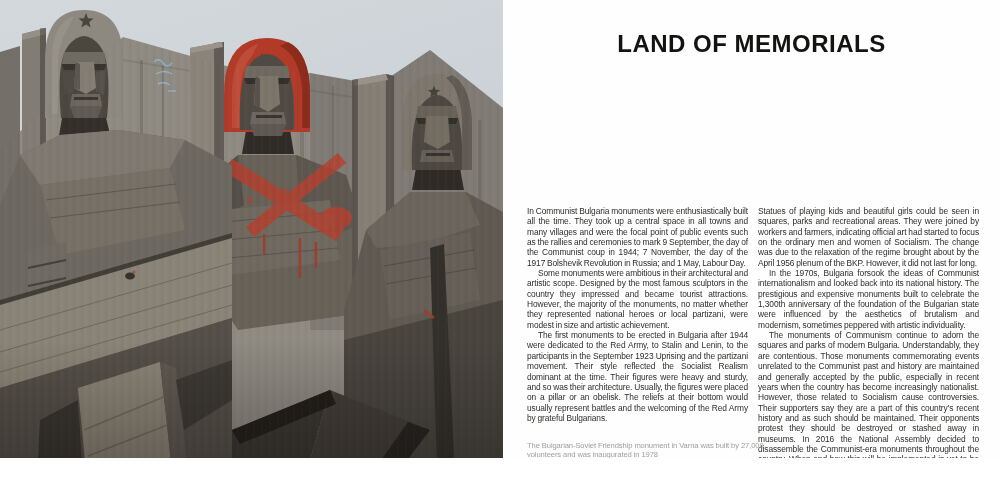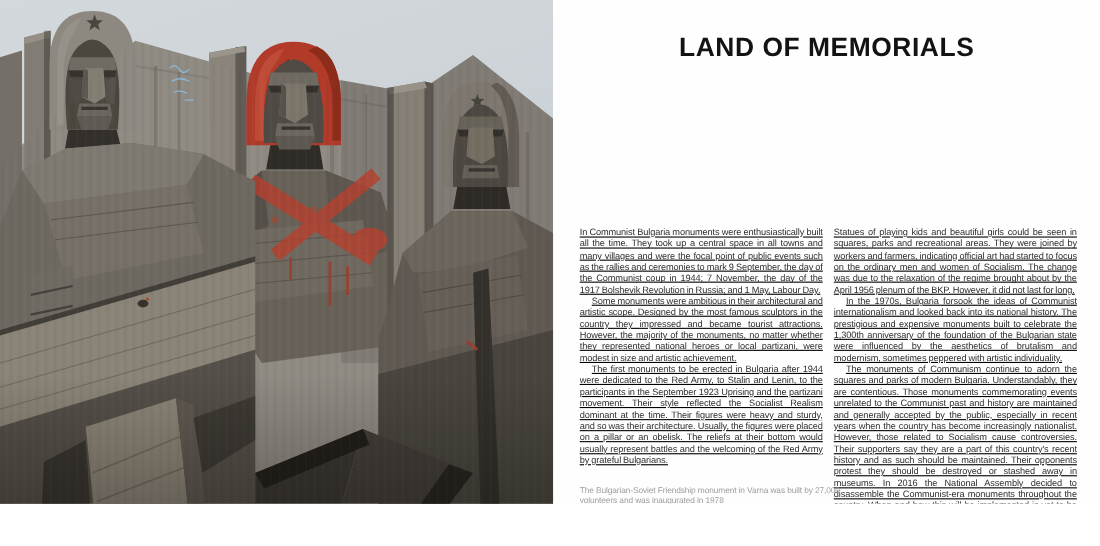--- a/index.html
+++ b/index.html
@@ -3,21 +3,21 @@
 <meta charset="utf-8">
 <style>
   html,body{margin:0;padding:0;background:#ffffff;}
   #spread{position:relative;width:1000px;height:458px;background:#ffffff;overflow:hidden;
           font-family:"Liberation Sans",sans-serif;}
   #photo{position:absolute;left:0;top:0;width:503px;height:496px;}
   #photo svg{display:block;}
   #page-right{position:absolute;left:503px;top:0;width:497px;height:496px;background:#fefefe;}
   .title{position:absolute;left:0;right:0;top:30px;text-align:center;
          font-size:24px;font-weight:bold;letter-spacing:0.5px;color:#131312;}
-  .cols{position:absolute;left:24px;top:206px;width:452px;display:flex;gap:10px;text-decoration:underline;}
+  .cols{position:absolute;left:24px;top:206px;width:452px;display:flex;gap:10px;}
   .col{width:221px;font-size:8.4px;line-height:10.35px;text-align:justify;
        color:#2e2d2b;letter-spacing:-0.1px;word-spacing:-0.4px;}
   .col p{margin:0;text-indent:11px;}
   .col p:first-child{text-indent:0;}
   .caption{position:absolute;left:24px;top:441px;width:252px;font-size:7.6px;
            line-height:9.2px;color:#9d9d9b;letter-spacing:-0.1px;}
   .pagenum{position:absolute;left:443px;top:468px;font-size:10px;font-weight:bold;color:#242423;}
 </style>
 </head>
 <body>

